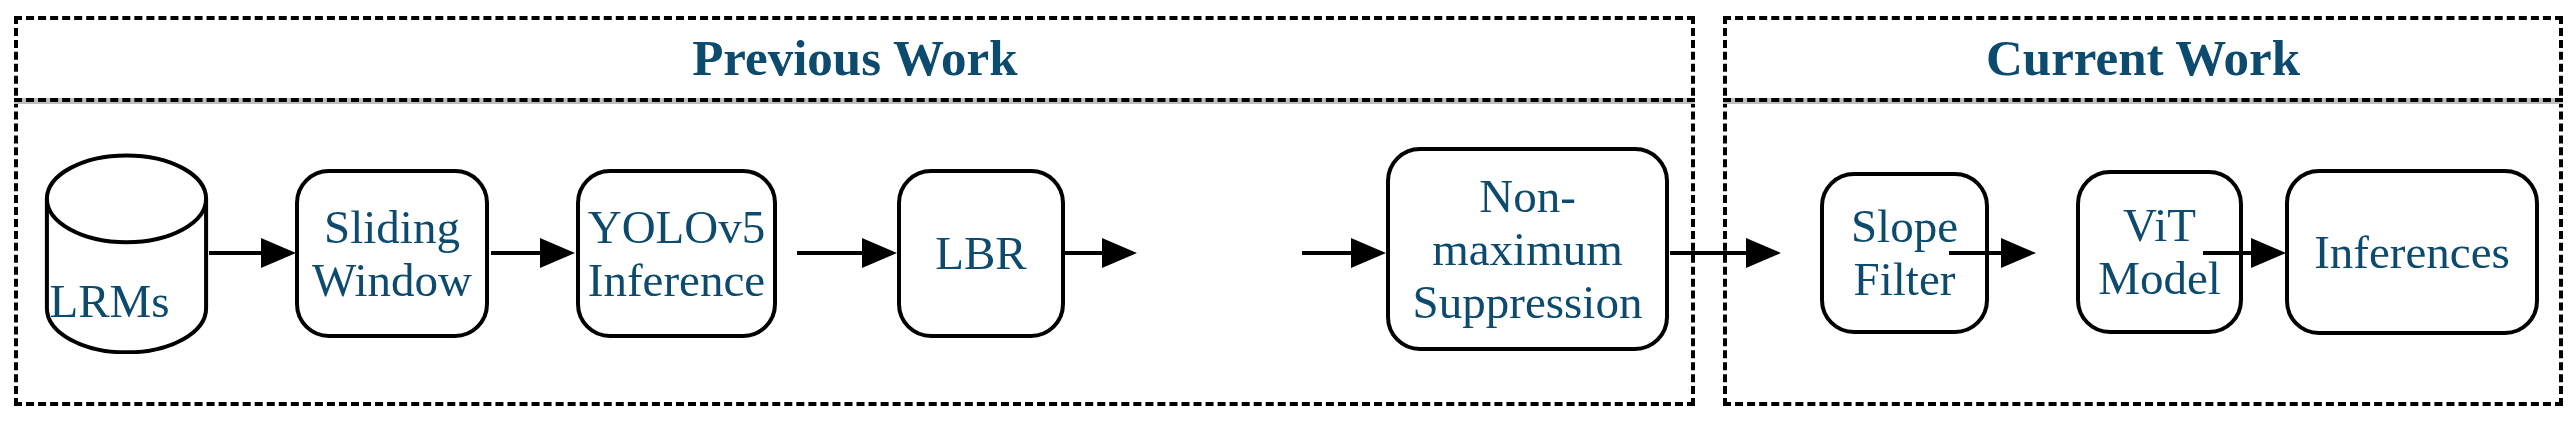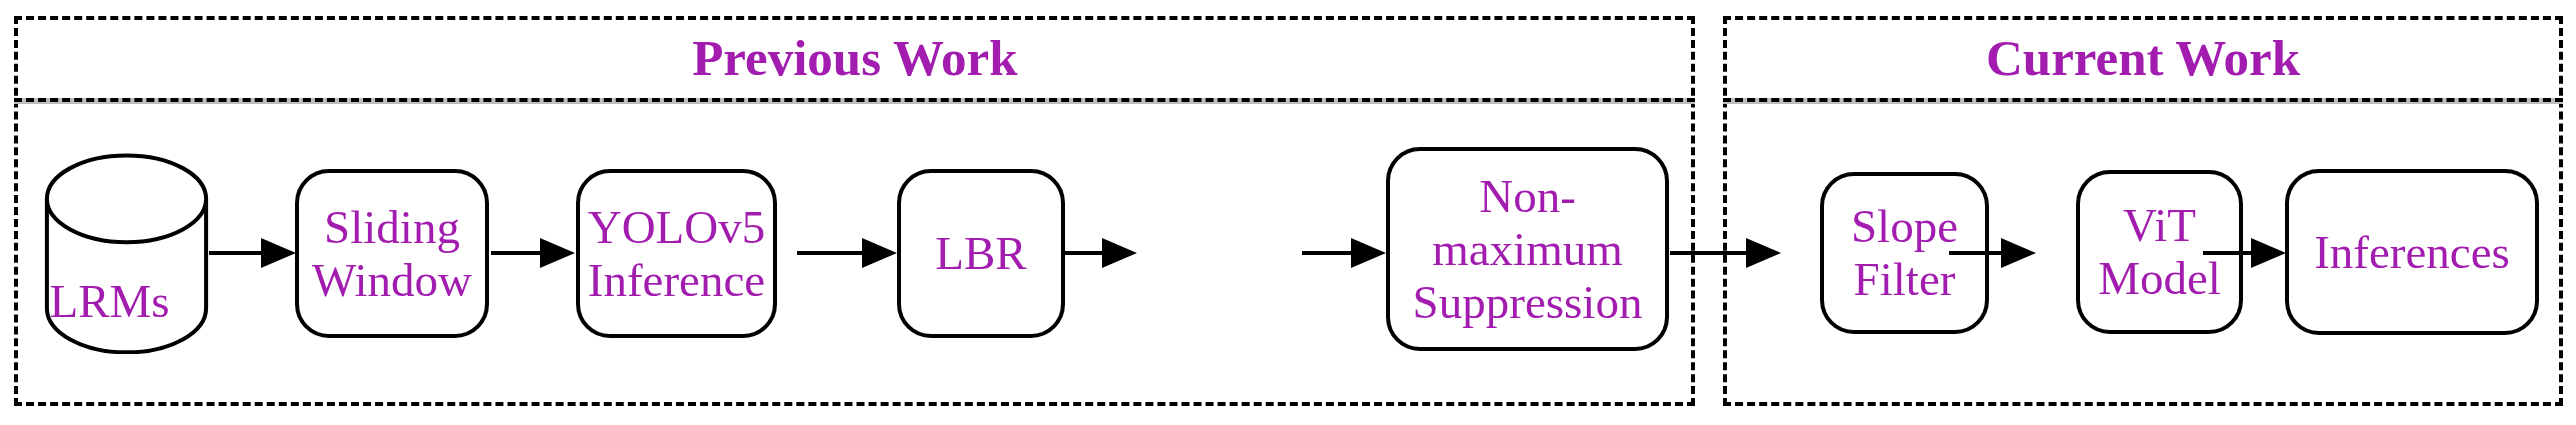--- a/index.html
+++ b/index.html
@@ -2,21 +2,21 @@
 <html style="font-size:13px"><head>
 <meta charset="utf-8">
 <style>
   html, body { margin: 0; padding: 0; background: #ffffff; }
   .canvas {
     position: relative;
     width: 2576px;
     height: 425px;
     background: #ffffff;
     font-family: "Liberation Serif", "DejaVu Serif", serif;
-    color: #a21caf;
+    color: #0c4a6e;
     overflow: hidden;
   }
 
   
   .section {
     position: absolute;
     top: 16px;
     height: 390px;
     border: 4px dashed #000000;
     box-sizing: border-box;

